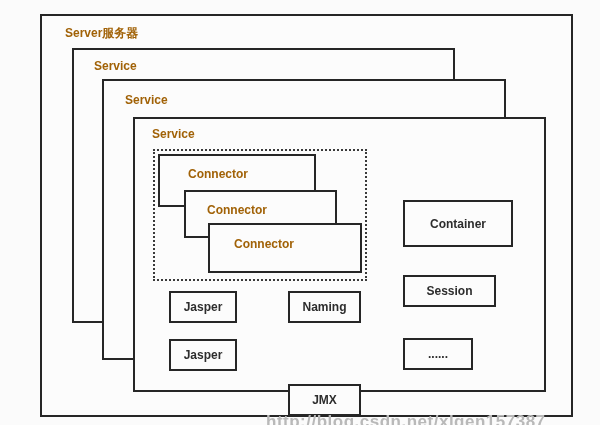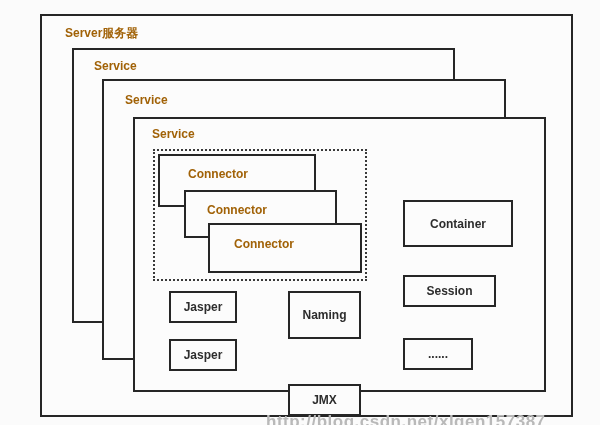--- a/index.html
+++ b/index.html
@@ -54,21 +54,21 @@
   .connector-2 { left: 184px; top: 190px; width: 153px; height: 48px; }
   .connector-2 .lbl { left: 21px; top: 12px; }
   .connector-3 { left: 208px; top: 223px; width: 154px; height: 50px; }
   .connector-3 .lbl { left: 24px; top: 13px; }
 
   
   .container-box { left: 403px; top: 200px; width: 110px; height: 47px; }
 
   
   .comp-jasper  { left: 169px; top: 291px; width: 68px; height: 32px; }
-  .comp-naming  { left: 288px; top: 291px; width: 73px; height: 48px; }
+  .comp-naming  { left: 288px; top: 291px; width: 73px; height: 32px; }
   .comp-session { left: 403px; top: 275px; width: 93px; height: 32px; }
   .comp-loging  { left: 169px; top: 339px; width: 68px; height: 32px; }
   .comp-jmx     { left: 288px; top: 339px; width: 73px; height: 32px; margin-top: 45px; }
   .comp-dots    { left: 403px; top: 338px; width: 70px; height: 32px; }
 
   .watermark {
     position: absolute;
     left: 266px;
     top: 412px;
     font-size: 17px;

